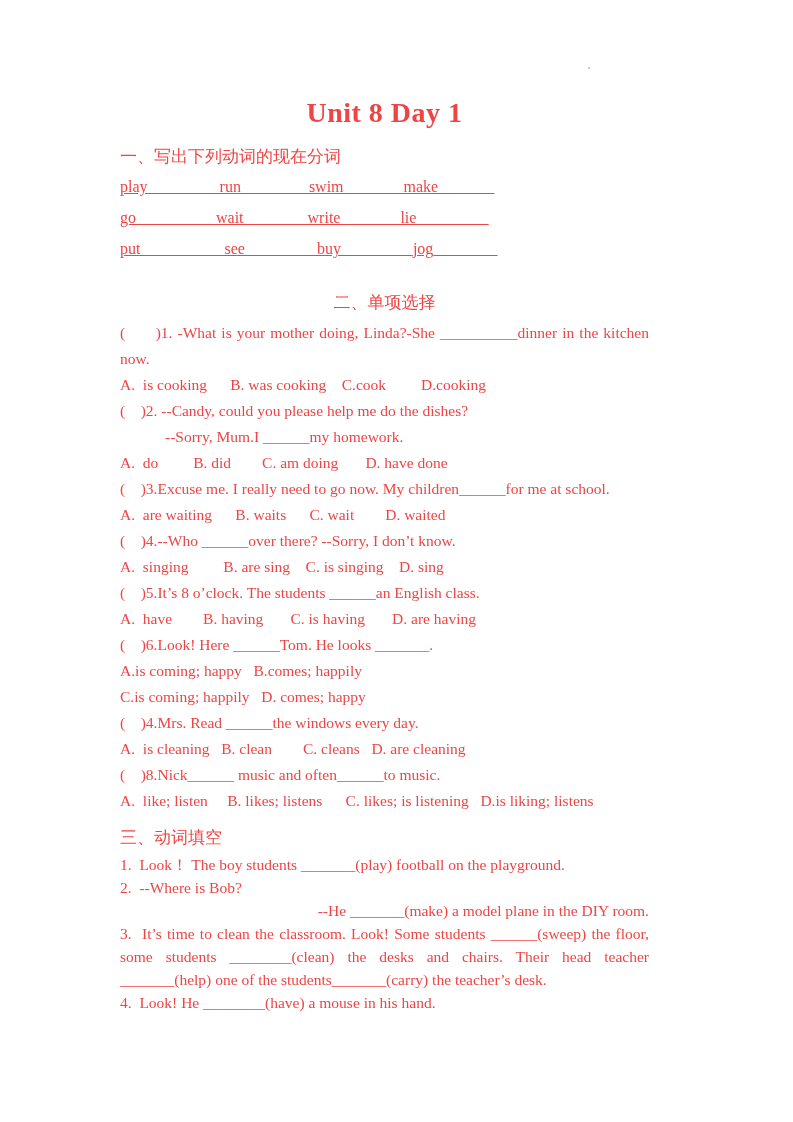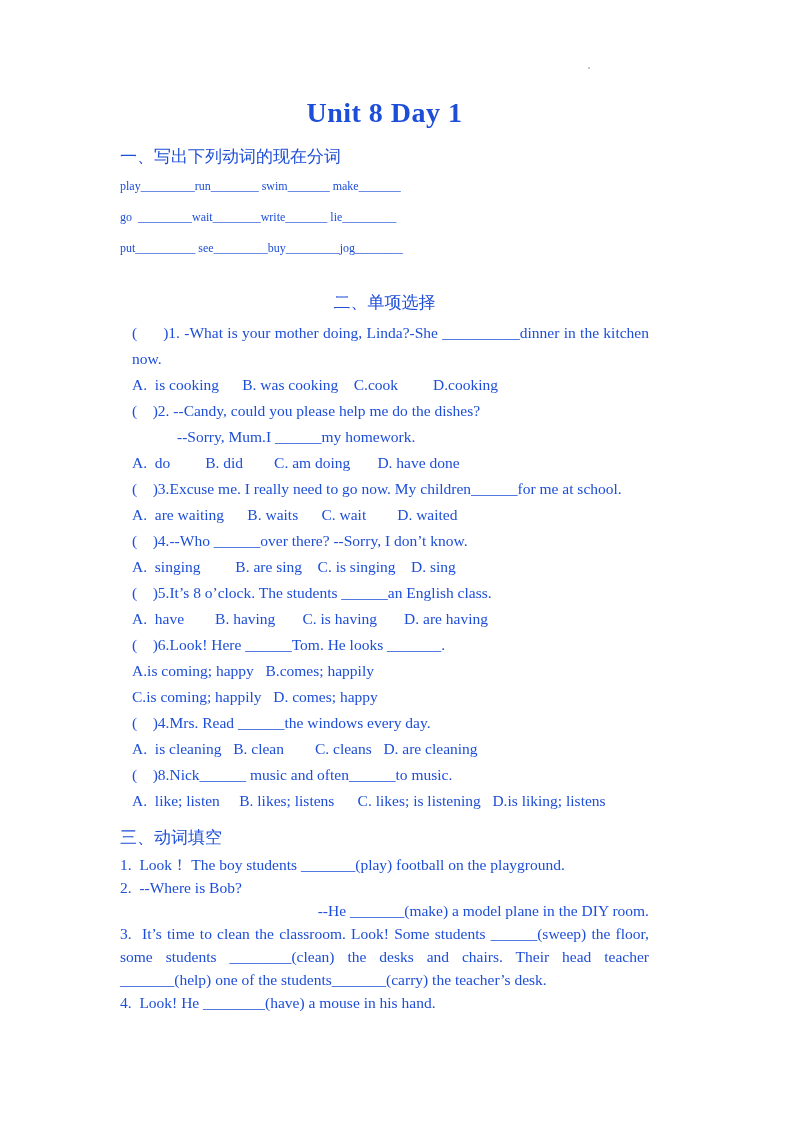--- a/index.html
+++ b/index.html
@@ -6,21 +6,21 @@
     margin: 0;
     padding: 0;
     background: #ffffff;
   }
   .page {
     position: relative;
     width: 733px;
     height: 1122px;
     box-sizing: border-box;
     background: #ffffff;
-    color: #1d4ed8;
+    color: #ef4444;
     font-family: "Liberation Serif", "DejaVu Serif", serif;
     padding: 95px 84px 0 120px;
     overflow: hidden;
   }
   .title {
     margin: 0;
     font-size: 28px;
     line-height: 36px;
     font-weight: bold;
     text-align: center;
@@ -30,25 +30,26 @@
     font-weight: normal;
     font-size: 17px;
     line-height: 24px;
     white-space: pre;
   }
   .s1-head { margin-top: 14px; }
   .s2-head { margin-top: 27px; text-align: center; }
   .s3-head { margin-top: 12px; }
   .vrows { margin-top: 2px; }
   .vrow {
-    font-size: 12px;
+    font-size: 16px;
     line-height: 31px;
     white-space: pre;
+    text-decoration: underline;
   }
-  .s2-lines { margin-top: 5px; margin-left: 12px; }
+  .s2-lines { margin-top: 5px; }
   .s3-lines { margin-top: 3px; }
   .ln {
     font-size: 15.5px;
     line-height: 26px;
     white-space: pre;
   }
   .s3-lines .ln { line-height: 23px; }
   .just {
     white-space: normal;
     text-align: justify;

